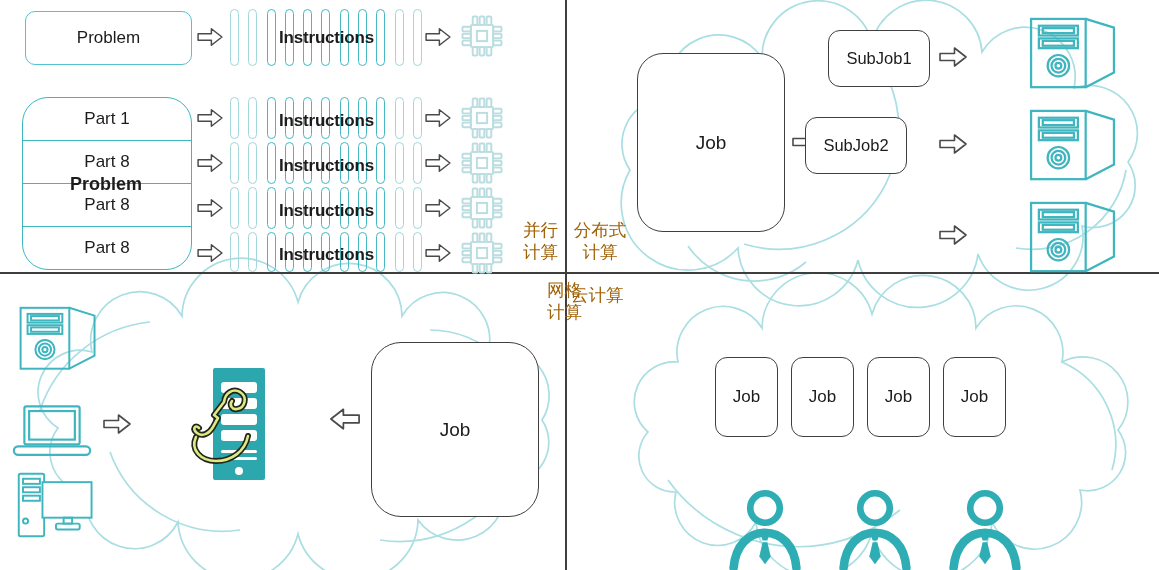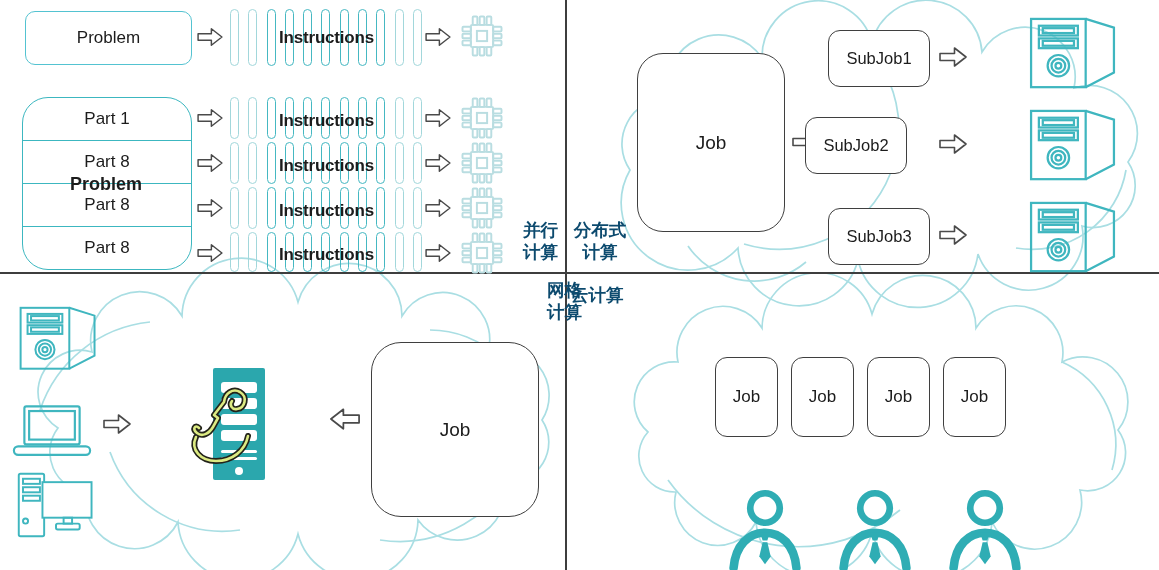--- a/index.html
+++ b/index.html
@@ -4,21 +4,21 @@
 <style>
   html,body{margin:0;padding:0;background:#fff;}
   .canvas{position:relative;width:1159px;height:570px;background:#fff;overflow:hidden;
           font-family:"Liberation Sans",sans-serif;color:#1c1c1c;}
   .abs{position:absolute;}
   svg.icon{position:absolute;display:block;overflow:visible;}
   
   .vline{left:565px;top:0;width:2px;height:570px;background:#3e3e3e;}
   .hline{left:0;top:272px;width:1159px;height:2px;background:#3e3e3e;}
   
-  .qlabel{font-weight:bold;font-size:17.5px;line-height:22px;color:#0c4a6e;white-space:pre;}
+  .qlabel{font-weight:normal;font-size:17.5px;line-height:22px;color:#a16207;white-space:pre;}
   .qlabel.r{text-align:right;}
   .qlabel.c{text-align:center;}
   
   .problem-box{left:25px;top:11px;width:165px;height:52px;border:1.6px solid #54c3d1;
     border-radius:10px;display:flex;align-items:center;justify-content:center;font-size:17px;background:#fff;}
   .part-box{left:22px;top:97px;width:168px;height:171px;border:1.6px solid #3cb7c0;
     border-radius:26px;display:flex;flex-direction:column;background:#fff;}
   .part-cell{flex:1;display:flex;align-items:center;justify-content:center;font-size:17px;}
   .part-cell + .part-cell{border-top:1.5px solid #3cb7c0;}
   .split-title{left:22px;top:171px;width:168px;height:26px;text-align:center;
@@ -282,23 +282,20 @@
     </div>
   <svg class="icon" style="left:791px;top:130px" width="30" height="24" viewBox="0 0 30 24">
       <use href="#arrow-r"></use>
     </svg>
 
   <div class="abs jobbox small" style="left:828px;top:30px;width:100px;height:55px;">
       <span>SubJob1</span>
     </div>
   <div class="abs jobbox small" style="left:805px;top:117px;width:100px;height:55px;">
       <span>SubJob2</span>
-    </div>
-  <div class="abs jobbox small" style="left:828px;top:208px;width:100px;height:55px;">
-      <span>SubJob3</span>
     </div>
 
   <svg class="icon" style="left:938px;top:45px" width="30" height="24" viewBox="0 0 30 24">
       <use href="#arrow-r"></use>
     </svg>
   <svg class="icon" style="left:938px;top:132px" width="30" height="24" viewBox="0 0 30 24">
       <use href="#arrow-r"></use>
     </svg>
   <svg class="icon" style="left:938px;top:223px" width="30" height="24" viewBox="0 0 30 24">
       <use href="#arrow-r"></use>

